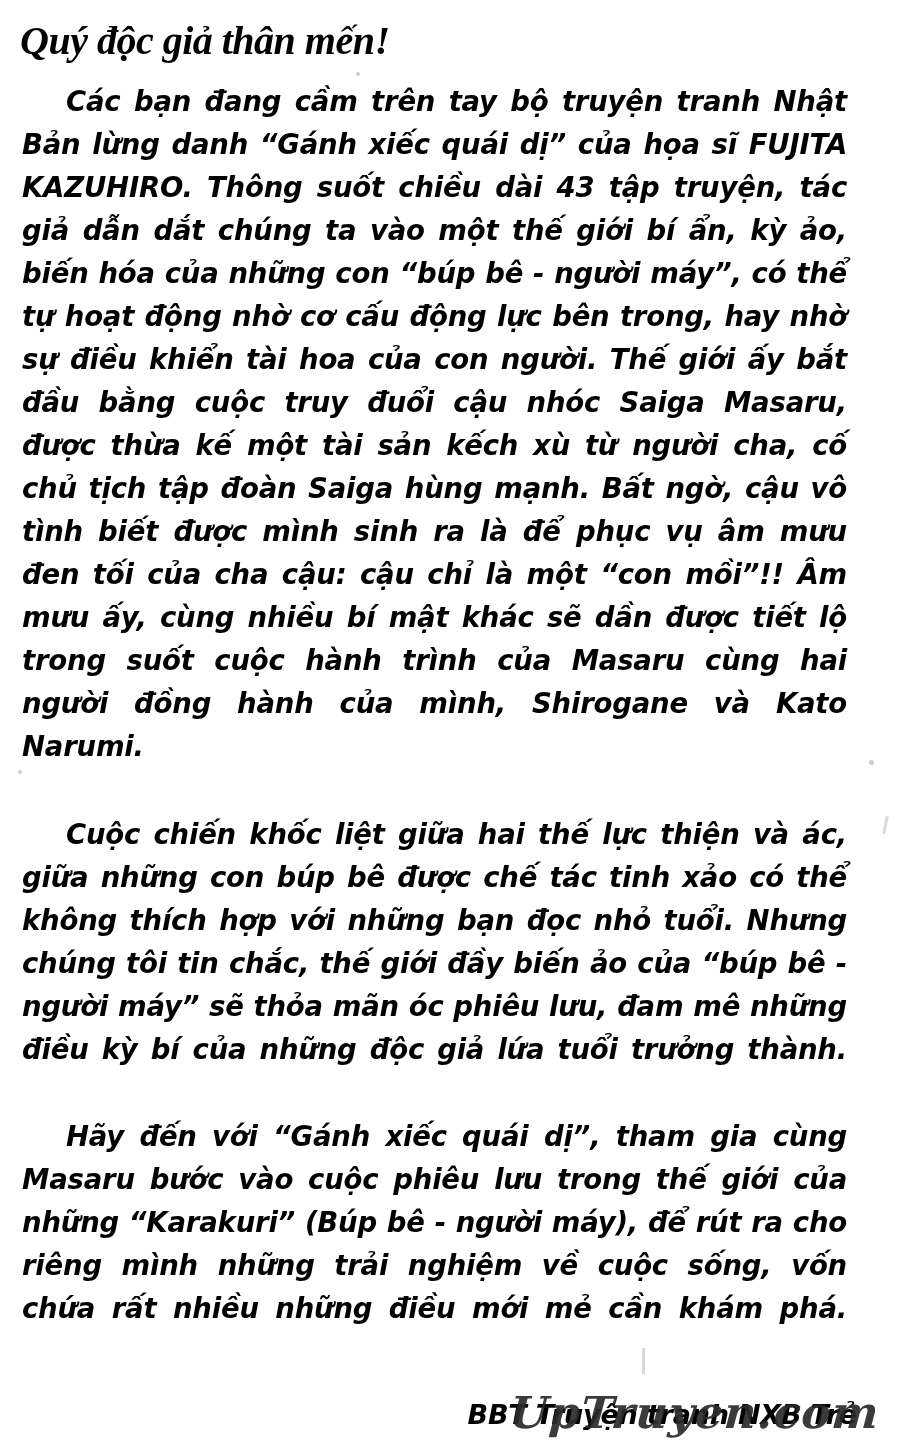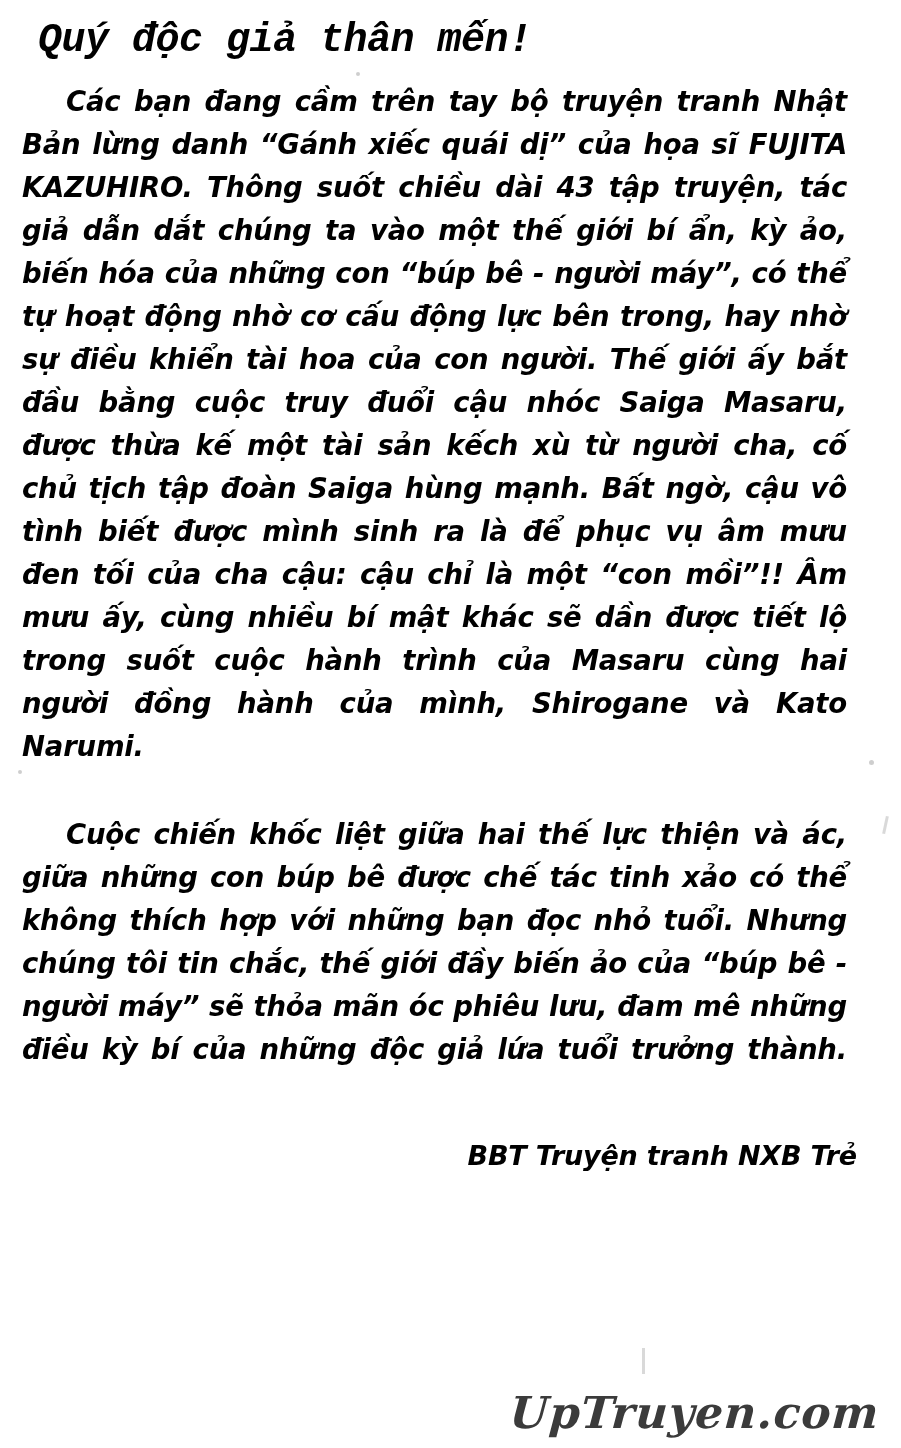--- a/index.html
+++ b/index.html
@@ -18,27 +18,27 @@
 
   .page {
     position: absolute;
     inset: 0;
     padding: 14px 36px 0 18px;
     box-sizing: border-box;
   }
 
   
   .heading {
-    font-family: Liberation Mono, monospace;
+    font-family: Liberation Serif, serif;
     font-size: 40px;
     font-weight: 700;
     font-style: italic;
     letter-spacing: -0.5px;
     line-height: 1.05;
-    margin: 6px 0 18px 20px;
+    margin: 6px 0 18px 2px;
     white-space: nowrap;
   }
 
   
   .body-text {
     font-family: "DejaVu Sans", sans-serif;
     font-size: 27.5px;
     font-weight: 600;
     font-style: italic;
     line-height: 1.565;
@@ -102,20 +102,21 @@
 </head>
 <body>
 
 <div class="page">
 
   <h1 class="heading">Quý độc giả thân mến!</h1>
 
   <div class="body-text">
     <p class="para">Các bạn đang cầm trên tay bộ truyện tranh Nhật Bản lừng danh “Gánh xiếc quái dị” của họa sĩ FUJITA KAZUHIRO. Thông suốt chiều dài 43 tập truyện, tác giả dẫn dắt chúng ta vào một thế giới bí ẩn, kỳ ảo, biến hóa của những con “búp bê - người máy”, có thể tự hoạt động nhờ cơ cấu động lực bên trong, hay nhờ sự điều khiển tài hoa của con người. Thế giới ấy bắt đầu bằng cuộc truy đuổi cậu nhóc Saiga Masaru, được thừa kế một tài sản kếch xù từ người cha, cố chủ tịch tập đoàn Saiga hùng mạnh. Bất ngờ, cậu vô tình biết được mình sinh ra là để phục vụ âm mưu đen tối của cha cậu: cậu chỉ là một “con mồi”!! Âm mưu ấy, cùng nhiều bí mật khác sẽ dần được tiết lộ trong suốt cuộc hành trình của Masaru cùng hai người đồng hành của mình, Shirogane và Kato Narumi.</p>
     <p class="para">Cuộc chiến khốc liệt giữa hai thế lực thiện và ác, giữa những con búp bê được chế tác tinh xảo có thể không thích hợp với những bạn đọc nhỏ tuổi. Nhưng chúng tôi tin chắc, thế giới đầy biến ảo của “búp bê - người máy” sẽ thỏa mãn óc phiêu lưu, đam mê những điều kỳ bí của những độc giả lứa tuổi trưởng thành.</p>
+    <p class="para">Hãy đến với “Gánh xiếc quái dị”, tham gia cùng Masaru bước vào cuộc phiêu lưu trong thế giới của những “Karakuri” (Búp bê - người máy), để rút ra cho riêng mình những  trải nghiệm về cuộc sống, vốn chứa rất nhiều những điều mới mẻ cần khám phá.</p>
   </div>
 
   <div class="signature">BBT Truyện tranh NXB Trẻ</div>
 
 </div>
 
 <div class="watermark">UpTruyen.com</div>
 
 <span class="speck" style="left:356px;top:72px;width:4px;height:4px;"></span>
 <span class="speck" style="left:869px;top:760px;width:5px;height:5px;"></span>

